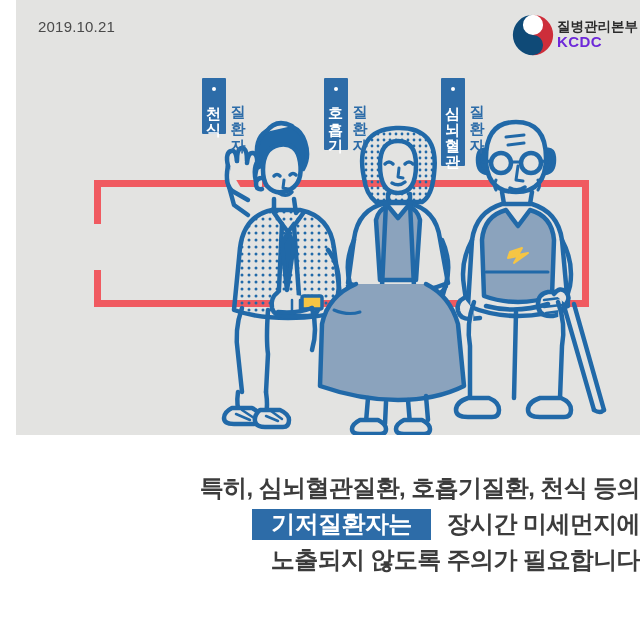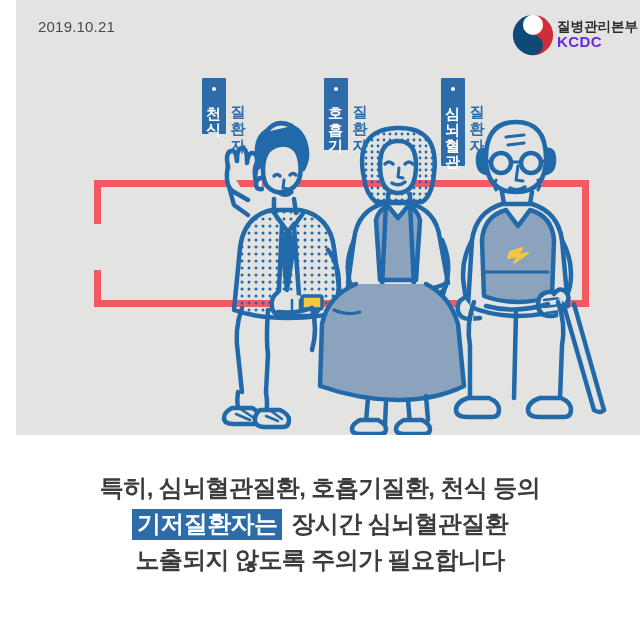--- a/index.html
+++ b/index.html
@@ -84,30 +84,30 @@
 
   
   #people { position: absolute; left: 0; top: 0; width: 640px; height: 435px; }
 
   
   #caption {
     position: absolute; left: 0; top: 435px;
     width: 640px; height: 205px;
     background: #ffffff;
     padding-top: 35px;
-    text-align: center;
+    text-align: right;
   }
   .cap-line {
     font-size: 24px; color: #3c3c3c; font-weight: bold;
     line-height: 36px; letter-spacing: -0.6px;
     white-space: nowrap;
   }
   .cap-hl {
     background: #2d6ca8; color: #ffffff;
-    padding: 1px 5px 3px; margin-right: 9px;
+    padding: 1px 19px 3px; margin-right: 16px;
   }
 </style>
 </head>
 <body>
 
 <div id="page">
 
   <div id="hero">
 
     <div id="date">2019.10.21</div>
@@ -314,18 +314,18 @@
         <span class="badge-chip-text">심뇌혈관</span>
       </div>
       <div class="badge-side">질환자</div>
     </div>
 
   </div>
 
   <div id="caption">
     <div class="cap-line">특히, 심뇌혈관질환, 호흡기질환, 천식 등의</div>
     <div class="cap-line">
-      <span class="cap-hl">기저질환자는</span><span>장시간 심뇌혈관질환</span>
+      <span class="cap-hl">기저질환자는</span><span>장시간 미세먼지에</span>
     </div>
     <div class="cap-line">노출되지 않도록 주의가 필요합니다</div>
   </div>
 
 </div>
 
 </body></html>

